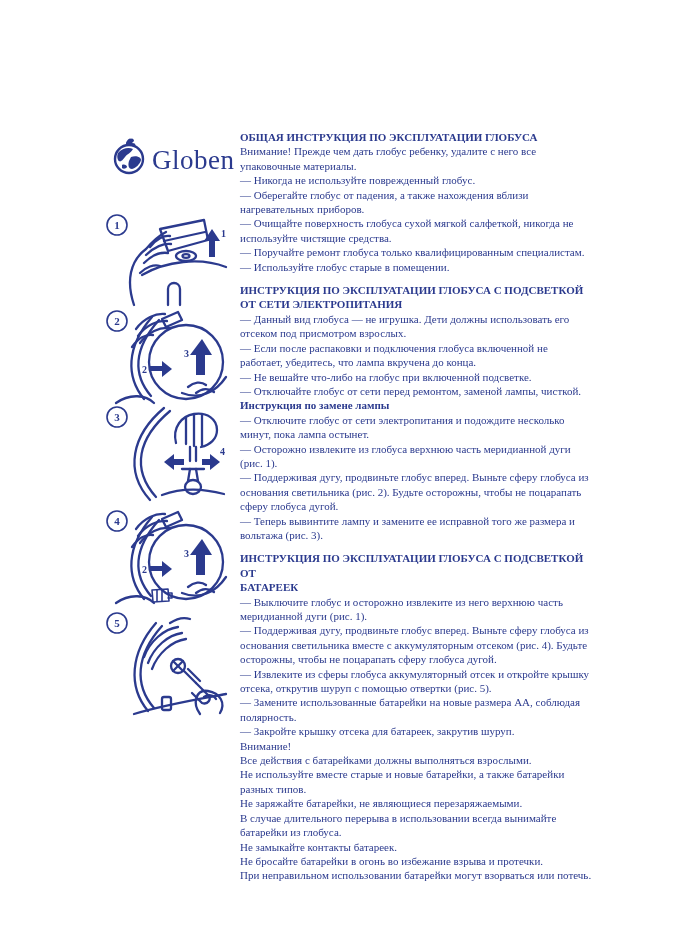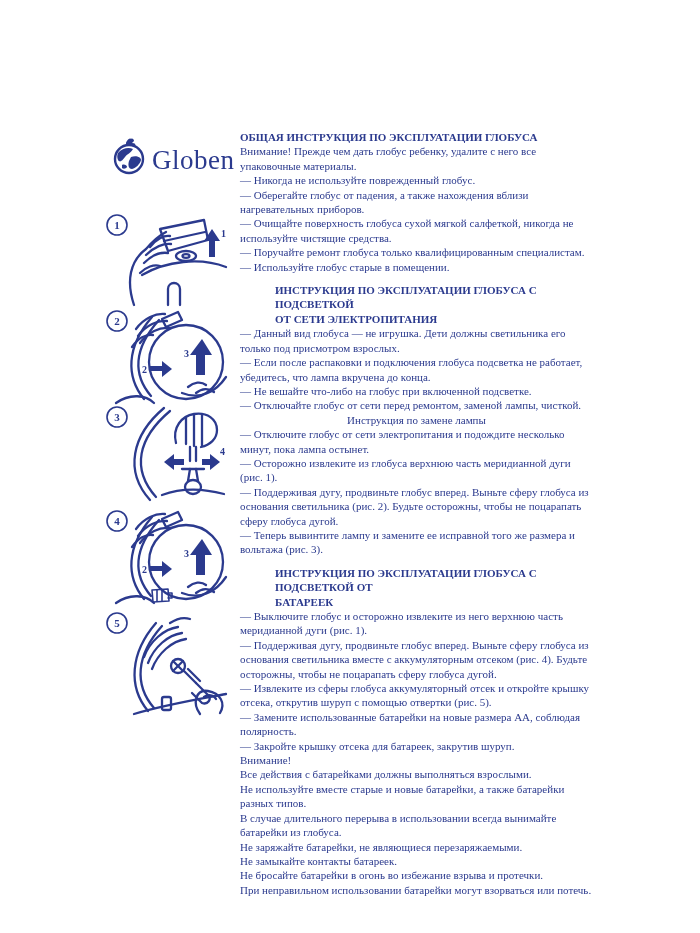--- a/index.html
+++ b/index.html
@@ -18,23 +18,23 @@
   .thin { stroke-width: 1.6; }
   .inkfill { fill: #2b3a8e; stroke: none; }
   .numc { fill: #ffffff; stroke: #2b3a8e; stroke-width: 1.6; }
   .numt { font: bold 11px "Liberation Serif", serif; fill: #2b3a8e; text-anchor: middle; }
   .albl { font: bold 10px "Liberation Serif", serif; fill: #2b3a8e; }
   
   .content { position: absolute; left: 240px; top: 130px; width: 353px;
     font-size: 11px; line-height: 14.4px; }
   .content p { margin: 0; }
   .sec { font-size: 11px; font-weight: bold; margin: 0; }
-  .gap { margin-top: 9px; margin-left: 35px; }
+  .gap { margin-top: 9px; }
   .hline { display: block; }
-  .bold { font-weight: normal; text-align: center; }
+  .bold { font-weight: bold; }
 </style>
 </head>
 <body>
 
 <div class="page">
 
   <div class="logo">
     <svg width="38" height="38" viewBox="0 0 38 38">
       <path class="inkfill" d="M15,3 C16,1 18,0 19,1 C20,0 22,1 22,3 L20,5 C23,5 24,6 23,8 L17,8 C14,8 13,5 15,3 Z"></path>
       <circle cx="17" cy="21" r="14" fill="none" stroke="#2b3a8e" stroke-width="2.4"></circle>
@@ -185,22 +185,22 @@
       <p>— Очищайте поверхность глобуса сухой мягкой салфеткой, никогда не используйте чистящие средства.</p>
       <p>— Поручайте ремонт глобуса только квалифицированным специалистам.</p>
       <p>— Используйте глобус старые в помещении.</p>
     </section>
 
     <section>
       <h2 class="sec gap">
         <span class="hline">ИНСТРУКЦИЯ ПО ЭКСПЛУАТАЦИИ ГЛОБУСА С ПОДСВЕТКОЙ</span>
         <span class="hline">ОТ СЕТИ ЭЛЕКТРОПИТАНИЯ</span>
       </h2>
-      <p>— Данный вид глобуса — не игрушка. Дети должны светильника его только под присмотром взрослых.</p>
-      <p>— Если после распаковки и подключения глобуса подсветка не работает, убедитесь, что лампа вкручена до конца.</p>
+      <p>— Данный вид глобуса — не игрушка. Дети должны использовать его отсеком под присмотром взрослых.</p>
+      <p>— Если после распаковки и подключения глобуса включенной не работает, убедитесь, что лампа вкручена до конца.</p>
       <p>— Не вешайте что-либо на глобус при включенной подсветке.</p>
       <p>— Отключайте глобус от сети перед ремонтом, заменой лампы, чисткой.</p>
       <p class="bold">Инструкция по замене лампы</p>
       <p>— Отключите глобус от сети электропитания и подождите несколько минут, пока лампа остынет.</p>
       <p>— Осторожно извлеките из глобуса верхнюю часть меридианной дуги (рис. 1).</p>
       <p>— Поддерживая дугу, продвиньте глобус вперед. Выньте сферу глобуса из основания светильника (рис. 2). Будьте осторожны, чтобы не поцарапать сферу глобуса дугой.</p>
       <p>— Теперь вывинтите лампу и замените ее исправной того же размера и вольтажа (рис. 3).</p>
     </section>
 
     <section>
@@ -209,21 +209,21 @@
         <span class="hline">БАТАРЕЕК</span>
       </h2>
       <p>— Выключите глобус и осторожно извлеките из него верхнюю часть меридианной дуги (рис. 1).</p>
       <p>— Поддерживая дугу, продвиньте глобус вперед. Выньте сферу глобуса из основания светильника вместе с аккумуляторным отсеком (рис. 4). Будьте осторожны, чтобы не поцарапать сферу глобуса дугой.</p>
       <p>— Извлеките из сферы глобуса аккумуляторный отсек и откройте крышку отсека, открутив шуруп с помощью отвертки (рис. 5).</p>
       <p>— Замените использованные батарейки на новые размера АА, соблюдая полярность.</p>
       <p>— Закройте крышку отсека для батареек, закрутив шуруп.</p>
       <p>Внимание!</p>
       <p>Все действия с батарейками должны выполняться взрослыми.</p>
       <p>Не используйте вместе старые и новые батарейки, а также батарейки разных типов.</p>
+      <p>Не заряжайте батарейки, не являющиеся перезаряжаемыми.</p>
       <p>В случае длительного перерыва в использовании всегда вынимайте батарейки из глобуса.</p>
-      <p>Не заряжайте батарейки, не являющиеся перезаряжаемыми.</p>
       <p>Не замыкайте контакты батареек.</p>
       <p>Не бросайте батарейки в огонь во избежание взрыва и протечки.</p>
       <p>При неправильном использовании батарейки могут взорваться или потечь.</p>
     </section>
 
   </main>
 </div>
 
 </body></html>

